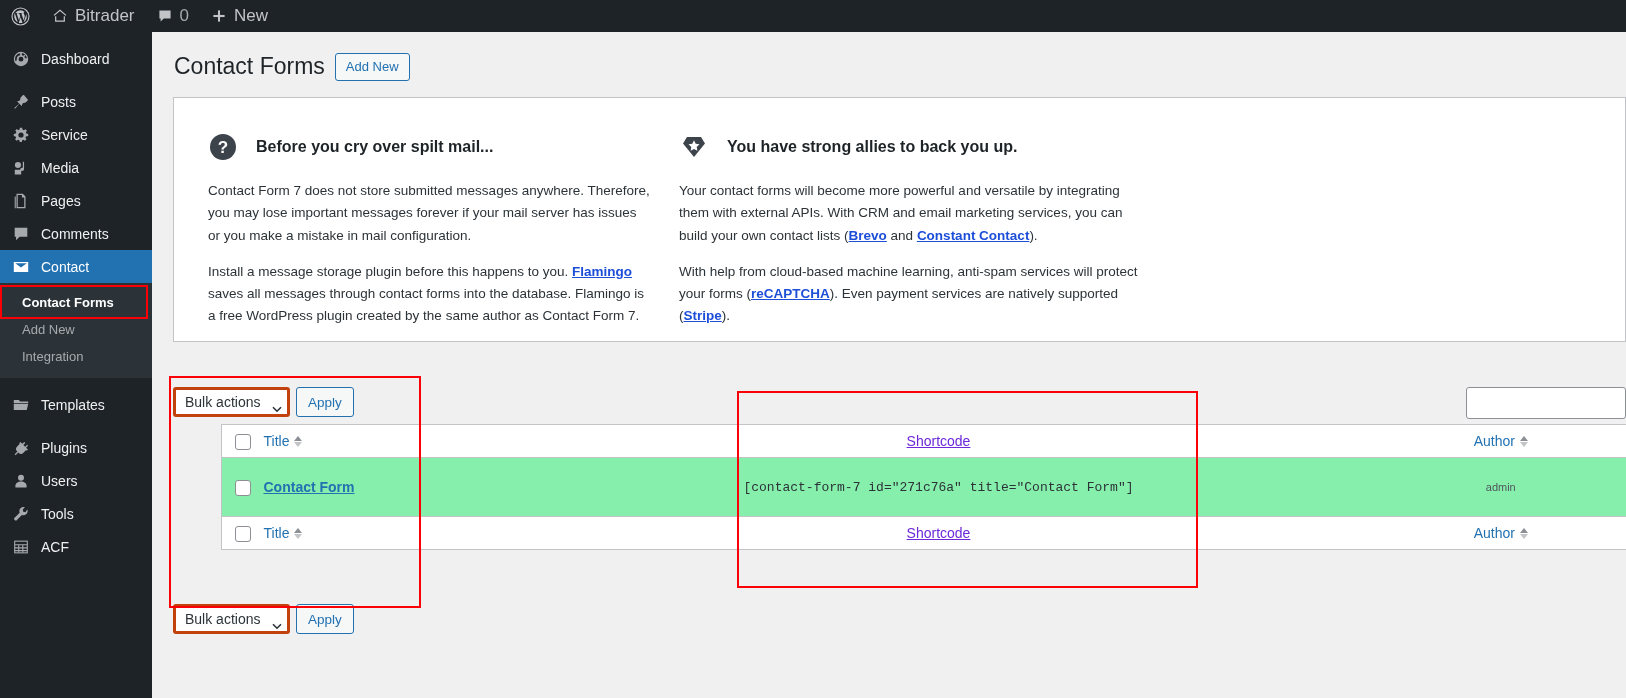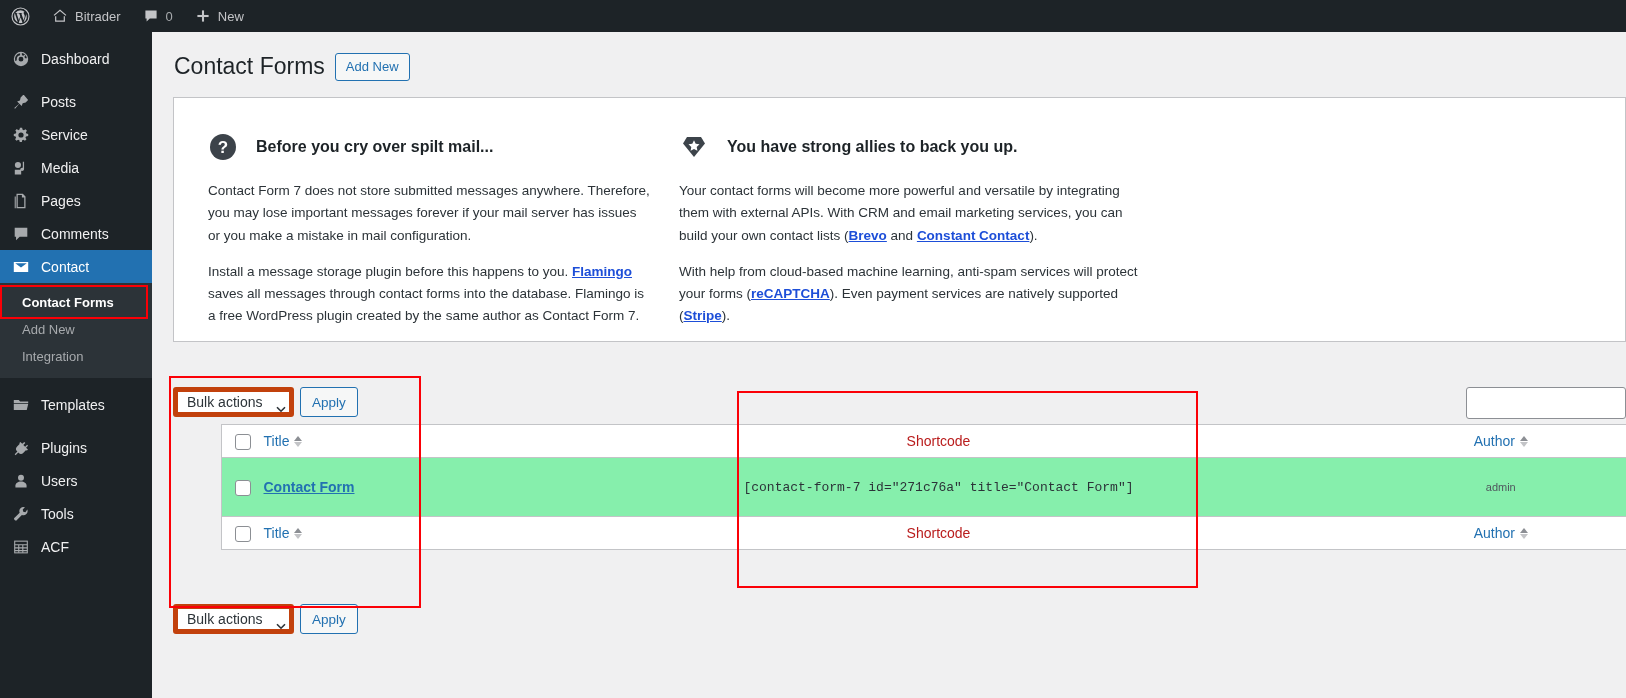--- a/index.html
+++ b/index.html
@@ -6,21 +6,21 @@
   html, body {
     width: 1626px; height: 698px;
     background: #f0f0f1;
     font-family: "Liberation Sans", sans-serif;
     overflow: hidden;
   }
   
   #adminbar {
     position: absolute; top: 0; left: 0; width: 1626px; height: 32px;
     background: #1d2327; color: #c3c4c7;
-    display: flex; align-items: center; font-size: 13px;
+    display: flex; align-items: center; font-size: 17px;
   }
   .ab-item {
     display: flex; align-items: center; gap: 7px;
     height: 32px; padding: 0 11px; color: #c3c4c7; white-space: nowrap;
   }
   .ab-item svg { display: block; }
   .ab-count { color: #a7aaad; }
   
   #sidebar {
     position: absolute; top: 32px; left: 0; width: 152px; height: 666px;
@@ -86,21 +86,21 @@
   #tablenav-top {
     position: absolute; left: 21px; top: 347px; width: 1453px; height: 45px;
   }
   #search-box {
     position: absolute; right: 0; top: 8px; width: 160px; height: 32px;
     border: 1px solid #8c8f94; border-radius: 3px; background: #fff;
   }
   .bulk-wrap { display: flex; align-items: center; gap: 6px; }
   .bulk-select {
     appearance: none; -webkit-appearance: none;
-    border: 5px solid #c2410c; border-radius: 3px; background: #fff;
+    border: 3px solid #c2410c; border-radius: 3px; background: #fff;
     color: #2c3338; font-size: 14px; font-family: "Liberation Sans", sans-serif;
     height: 30px; padding: 0 26px 0 9px; line-height: 1; cursor: pointer;
   }
   .bulk-wrap { position: relative; }
   .sel-holder { position: relative; display: inline-block; }
   .sel-holder .caret {
     position: absolute; right: 8px; top: 50%; margin-top: -3px;
     pointer-events: none; color: #2c3338;
   }
   .btn-apply {
@@ -120,21 +120,21 @@
   .col-cb { width: 42px; text-align: center; }
   .col-title { width: 285px; }
   .col-shortcode { width: 780px; text-align: center; }
   .col-author { width: 345px; text-align: center; }
   .hrow { height: 33px; }
   .hrow th { background: #fff; }
   .th-link {
     display: inline-flex; align-items: center; gap: 5px;
     color: #2271b1; font-size: 14px; font-weight: 400; cursor: pointer;
   }
-  .th-plain { color: #b91c1c; font-size: 14px; font-weight: 400; }
+  .th-plain { color: #6d28d9; font-size: 14px; font-weight: 400; text-decoration: underline; }
   .sort-arrows { display: inline-flex; flex-direction: column; gap: 1px; }
   .sort-arrows i { display: block; width: 0; height: 0; }
   .sort-arrows i.up { border-left: 4px solid transparent; border-right: 4px solid transparent; border-bottom: 5px solid #8c8f94; }
   .sort-arrows i.dn { border-left: 4px solid transparent; border-right: 4px solid transparent; border-top: 5px solid #c3c4c7; }
   .data-row { height: 59px; background: #86efac; }
   .row-title {
     color: #2271b1; font-size: 14px; font-weight: 700; cursor: pointer;
     display: inline-block;
   }
   .shortcode-cell {

